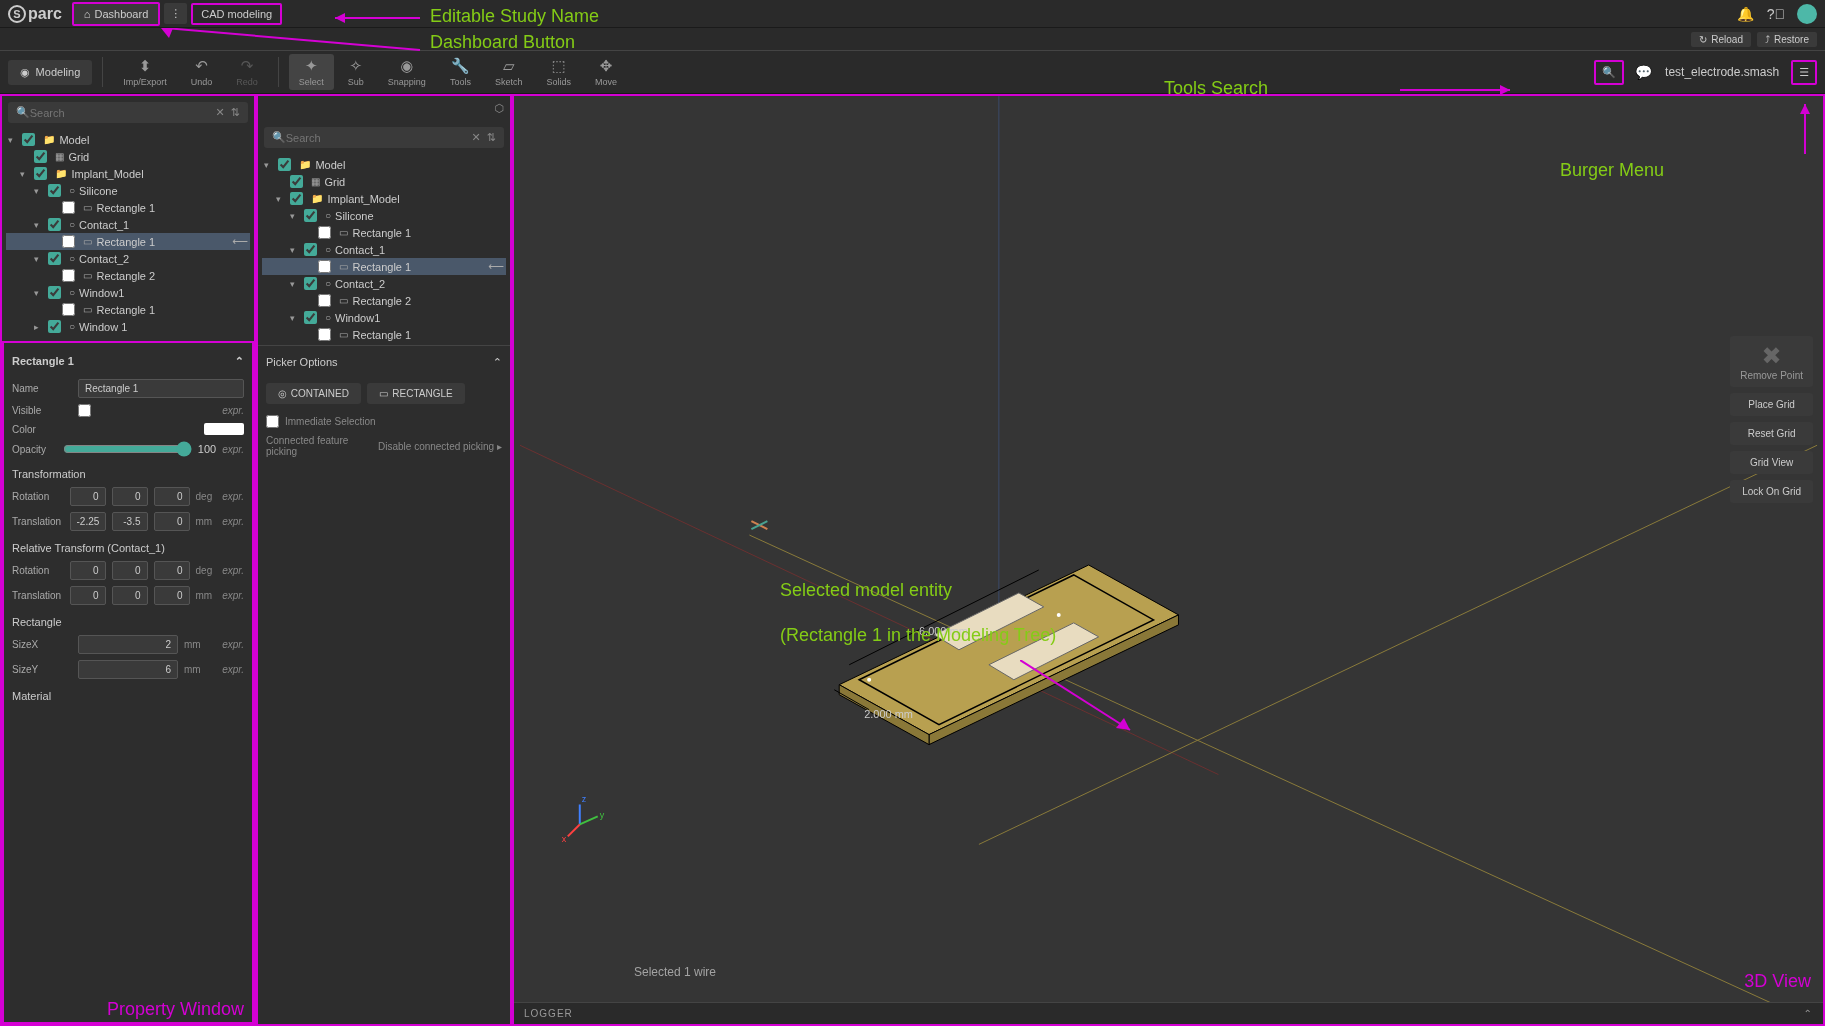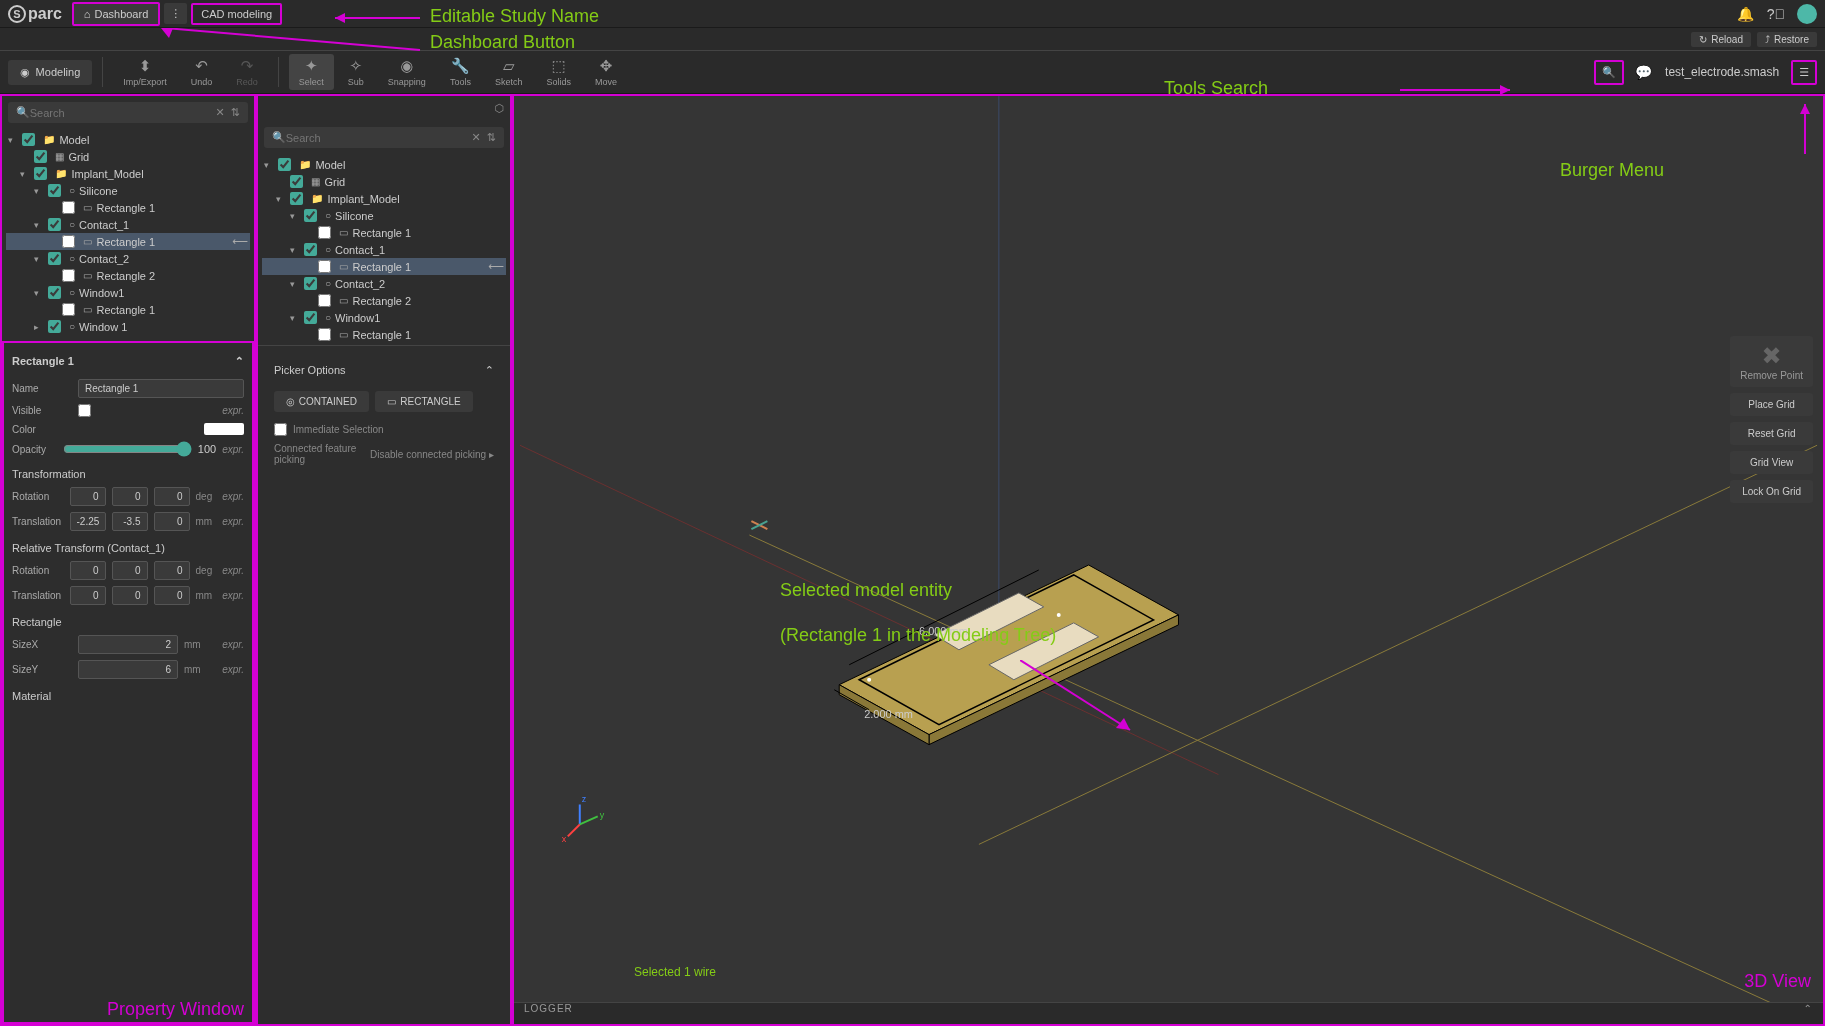--- a/index.html
+++ b/index.html
@@ -43,31 +43,31 @@
 .prop-header { display: flex; justify-content: space-between; padding: 4px 0 8px; font-weight: bold; color: #ccc; }
 .prop-row { display: flex; align-items: center; padding: 3px 0; gap: 6px; justify-content: space-between; }
 .prop-row label { width: 60px; color: #aaa; font-size: 10px; }
 .prop-row input[type=text] { background: #3a3a3a; border: 1px solid #555; color: #ccc; padding: 3px 6px; font-size: 10px; border-radius: 2px; }
 .prop-row .num-input { width: 36px; text-align: right; }
 .prop-row .unit { color: #888; font-size: 10px; width: 24px; }
 .prop-row .expr { color: #888; font-style: italic; font-size: 10px; margin-left: auto; }
 .section-title { color: #ccc; padding: 8px 0 4px; font-size: 11px; }
 .slider { flex: 1; accent-color: #4a9; }
 .color-swatch { width: 40px; height: 12px; background: #fff; border-radius: 2px; }
-.picker-section { border-top: 1px solid #444; padding: 16px; }
+.picker-section { border-top: 1px solid #444; padding: 8px; }
 .picker-header { display: flex; justify-content: space-between; padding: 2px 0 8px; color: #ccc; }
 .toggle-group { display: flex; gap: 6px; margin: 6px 0; }
 .toggle-btn { background: #3a3a3a; padding: 5px 12px; color: #ccc; font-size: 10px; border-radius: 3px; cursor: pointer; display: flex; align-items: center; gap: 4px; }
 .small-text { color: #888; font-size: 10px; padding: 2px 0; }
 .viewport-buttons { position: absolute; right: 10px; top: 240px; display: flex; flex-direction: column; gap: 6px; }
 .vp-btn { background: #3a3a3a; padding: 6px 10px; color: #ccc; font-size: 10px; border-radius: 3px; cursor: pointer; text-align: center; }
 .remove-point { display: flex; flex-direction: column; align-items: center; color: #999; }
 .remove-point .x { font-size: 24px; color: #666; }
-.status-text { position: absolute; left: 120px; bottom: 45px; color: #84cc16; font-size: 12px; }
-.logger-bar { position: absolute; bottom: 0; left: 0; right: 0; height: 22px; background: #2a2a2a; border-top: 1px solid #444; display: flex; align-items: flex-start; padding: 0 10px; color: #999; font-size: 10px; letter-spacing: 1px; }
+.status-text { position: absolute; left: 120px; bottom: 45px; color: #a3a3a3; font-size: 12px; }
+.logger-bar { position: absolute; bottom: 0; left: 0; right: 0; height: 22px; background: #2a2a2a; border-top: 1px solid #444; display: flex; align-items: center; padding: 0 10px; color: #999; font-size: 10px; letter-spacing: 1px; }
 .annotation { position: absolute; color: #84cc16; font-size: 18px; font-weight: 500; pointer-events: none; z-index: 100; }
 .arrow { position: absolute; color: #d400d4; pointer-events: none; z-index: 99; }
 .cad-svg { position: absolute; top: 0; left: 0; width: 100%; height: 100%; }
 .panel-label { position: absolute; color: #d400d4; font-size: 18px; font-weight: 500; }
 .filename-txt { color: #ccc; font-size: 12px; }
 </style>
 </head>
 <body>
 
 <div class="top-bar">

